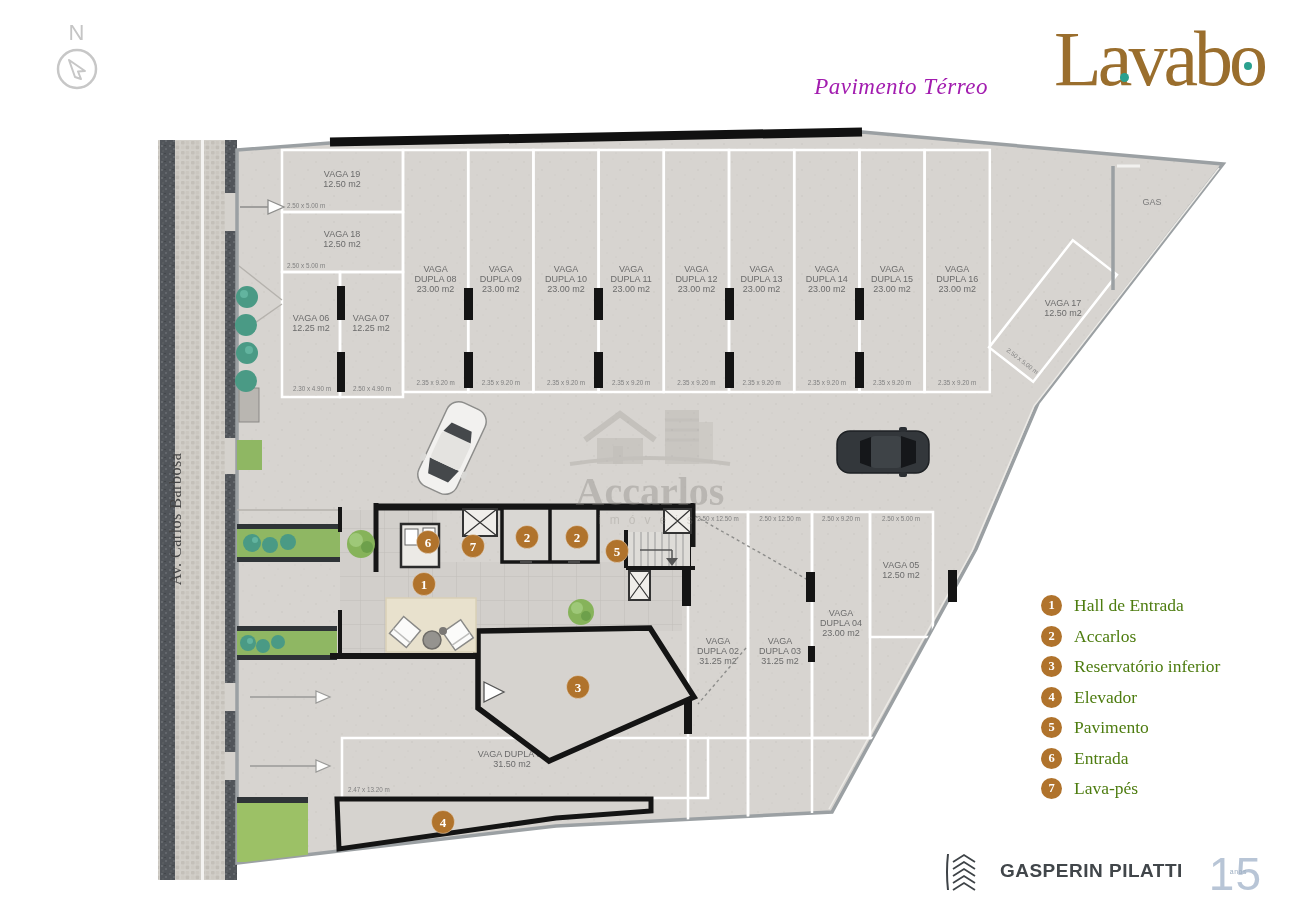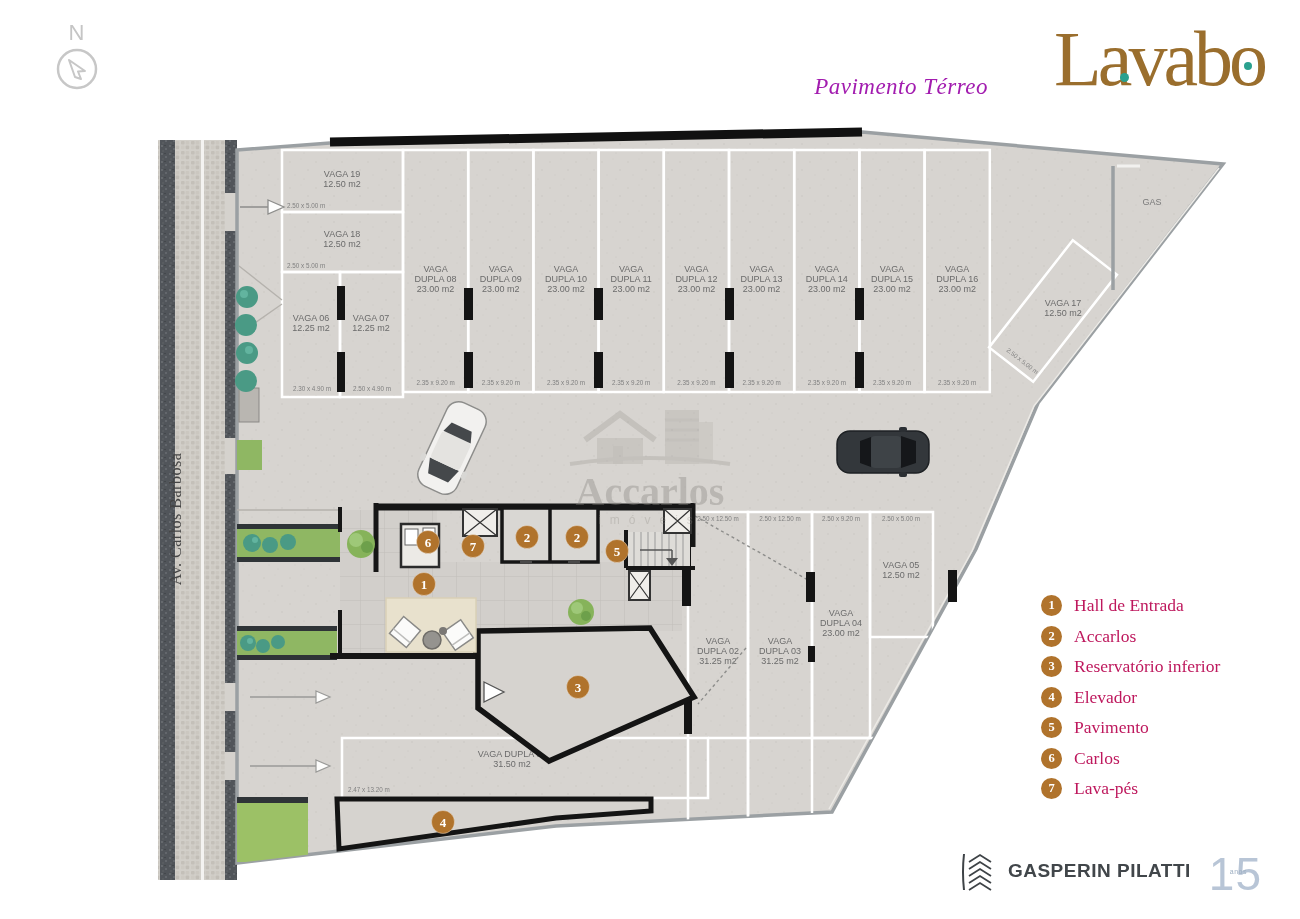--- a/index.html
+++ b/index.html
@@ -20,29 +20,29 @@
 
   
   .street-name{left:66px;top:510px;width:220px;transform:rotate(-90deg);transform-origin:center;
     font:16px "Liberation Serif",serif;color:#454545;text-align:center;letter-spacing:.5px;}
 
   
   .legend{left:1041px;top:595px;display:flex;flex-direction:column;gap:9.5px;}
   .legend-row{display:flex;align-items:center;gap:12px;height:21px;}
   .legend-badge{width:21px;height:21px;border-radius:50%;background:#b0732c;color:#fff;
     font:bold 12.5px "Liberation Serif",serif;display:flex;align-items:center;justify-content:center;flex:0 0 21px;}
-  .legend-label{font:17.5px "Liberation Serif",serif;color:#be185d;white-space:nowrap;}
+  .legend-label{font:17.5px "Liberation Serif",serif;color:#4d7c0f;white-space:nowrap;}
 
   
   .watermark{left:545px;top:392px;width:210px;text-align:center;pointer-events:none;}
   .watermark .wm-text{font:bold 40px "Liberation Serif",serif;color:rgba(138,135,130,.38);margin-top:-6px;}
   .watermark .wm-sub{font:12px "Liberation Sans",sans-serif;letter-spacing:9px;color:rgba(138,135,130,.30);margin-top:-2px;}
 
   
-  .footer{right:38px;bottom:22px;display:flex;align-items:center;gap:12px;}
+  .footer{right:38px;bottom:22px;display:flex;align-items:center;gap:20px;}
   .footer .company{font:bold 19px "Liberation Sans",sans-serif;color:#41464a;letter-spacing:.5px;}
   .years-wrap{position:relative;padding-left:6px;}
   .years{font:46px "Liberation Sans",sans-serif;color:#b8c5d6;letter-spacing:1px;line-height:1;margin-top:6px;}
   .years-label{position:absolute;left:27px;top:23px;font:7px "Liberation Sans",sans-serif;color:#9dafc2;letter-spacing:.5px;}
 
   svg text{user-select:none;}
 </style>
 </head>
 <body>
 
@@ -451,21 +451,21 @@
     <div class="legend-row">
       <div class="legend-badge">4</div>
       <div class="legend-label">Elevador</div>
     </div>
     <div class="legend-row">
       <div class="legend-badge">5</div>
       <div class="legend-label">Pavimento</div>
     </div>
     <div class="legend-row">
       <div class="legend-badge">6</div>
-      <div class="legend-label">Carlos</div>
+      <div class="legend-label">Entrada</div>
     </div>
     <div class="legend-row">
       <div class="legend-badge">7</div>
       <div class="legend-label">Lava-pés</div>
     </div>
   </div>
 
 <div class="abs footer">
   <svg width="36" height="46" viewBox="0 0 36 46">
     <path d="M4,42 Q2,24 4,6" fill="none" stroke="#3e4347" stroke-width="2"></path>

